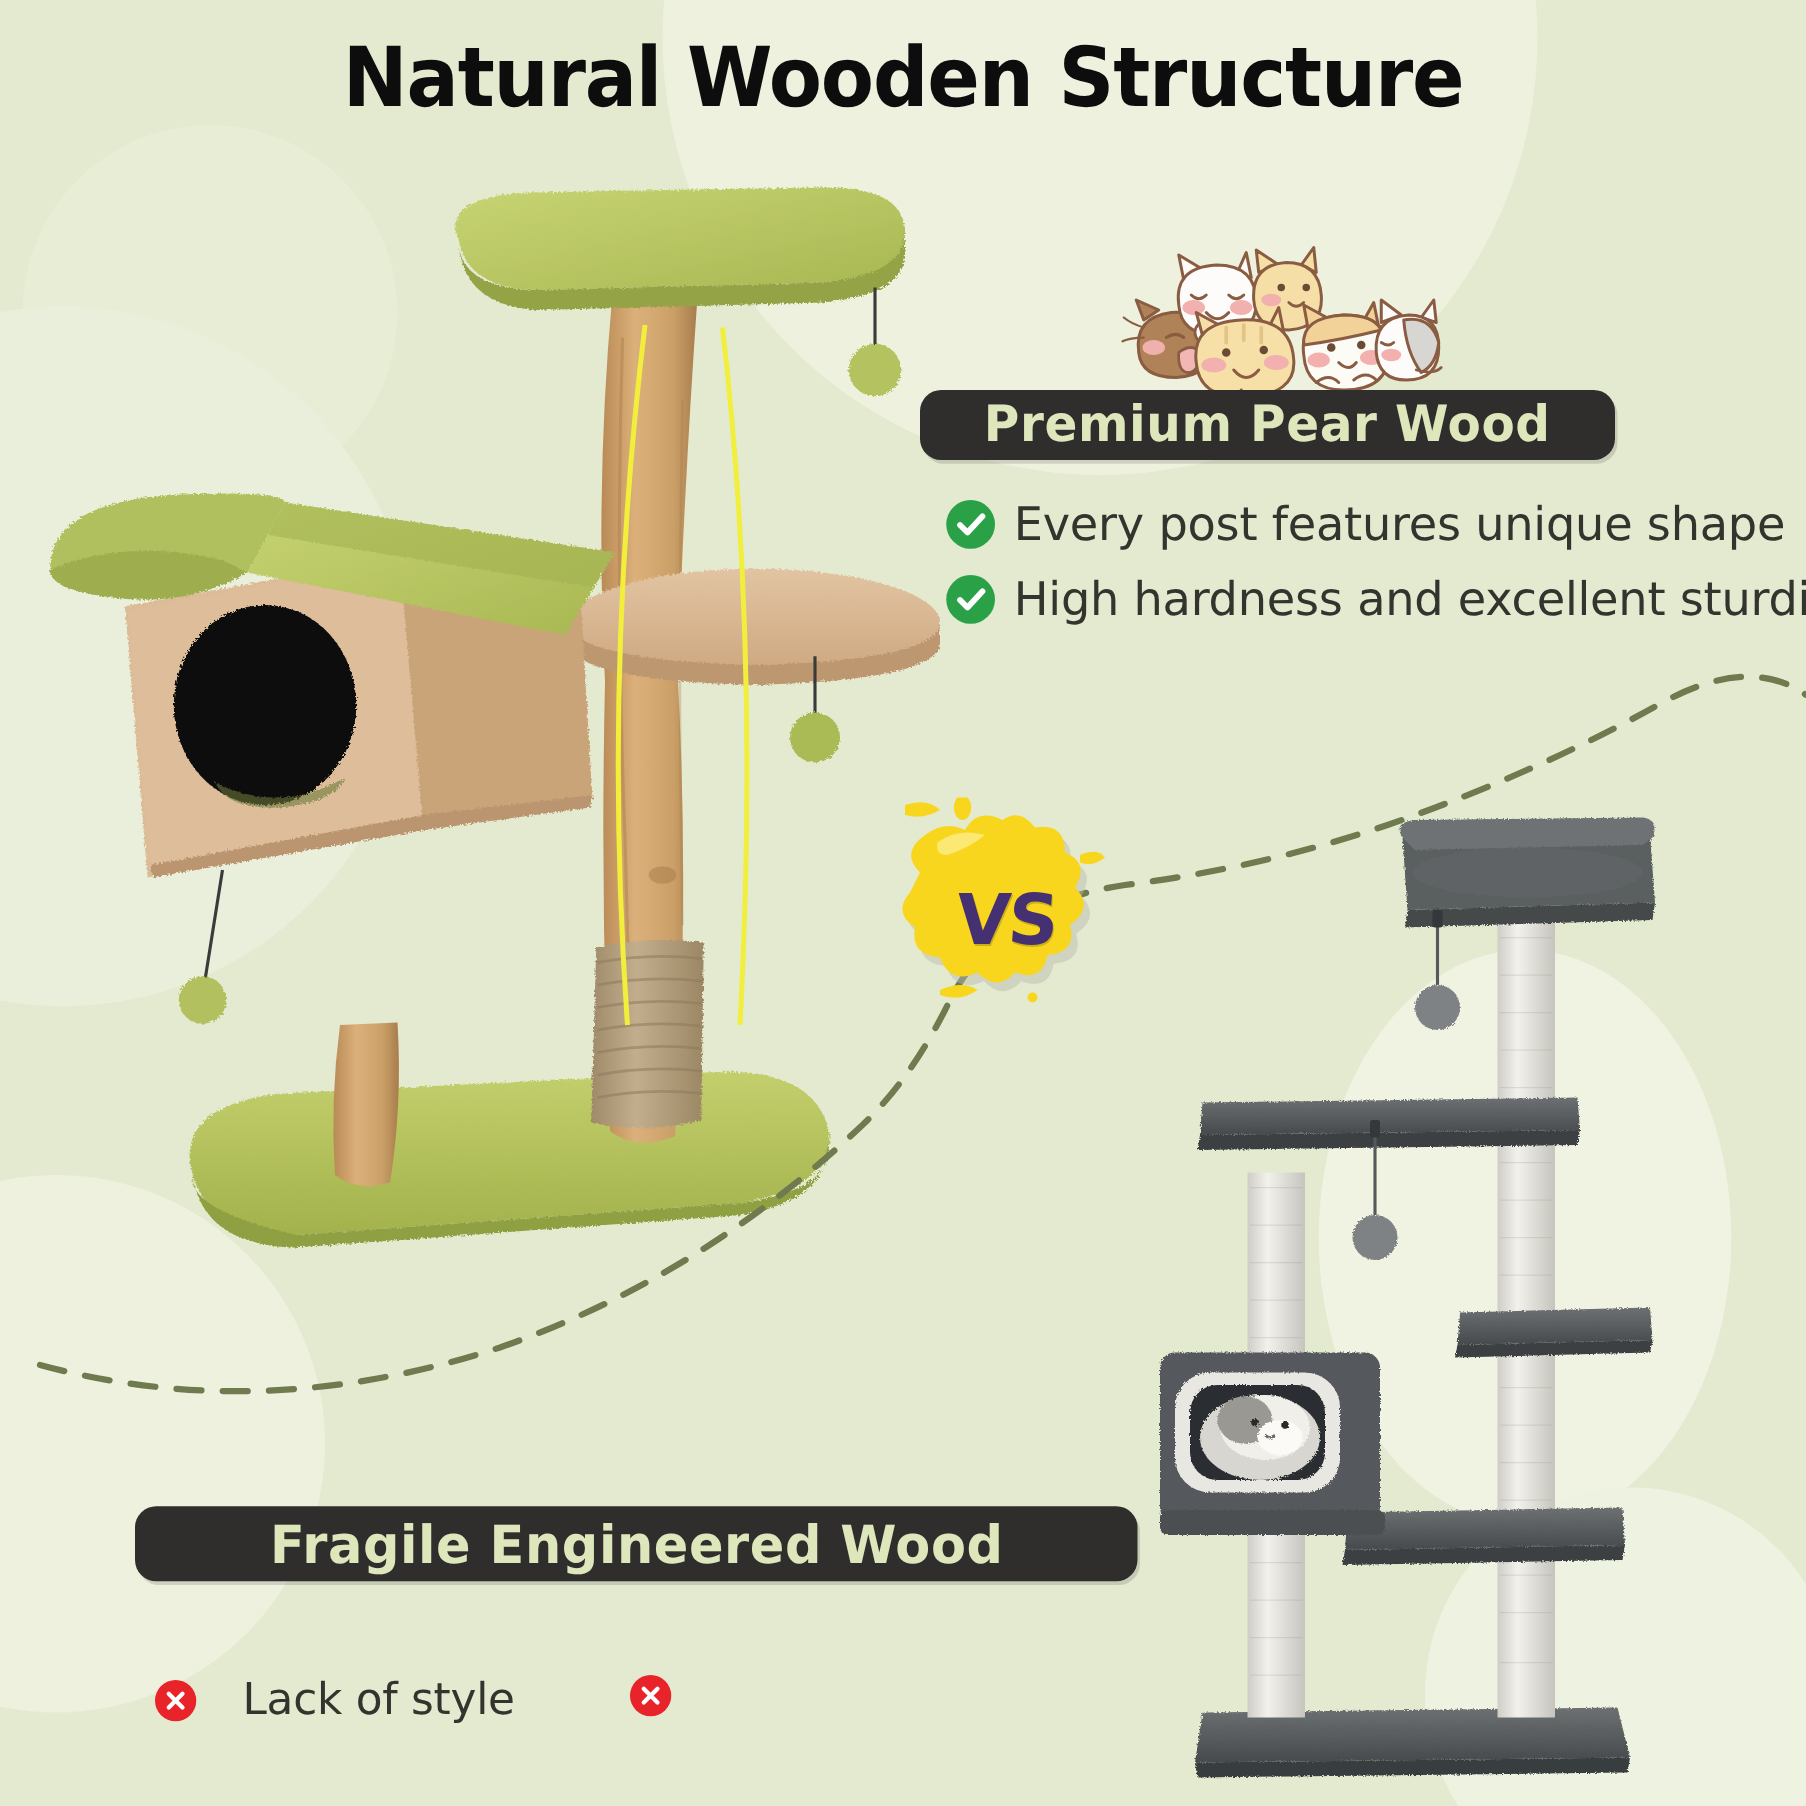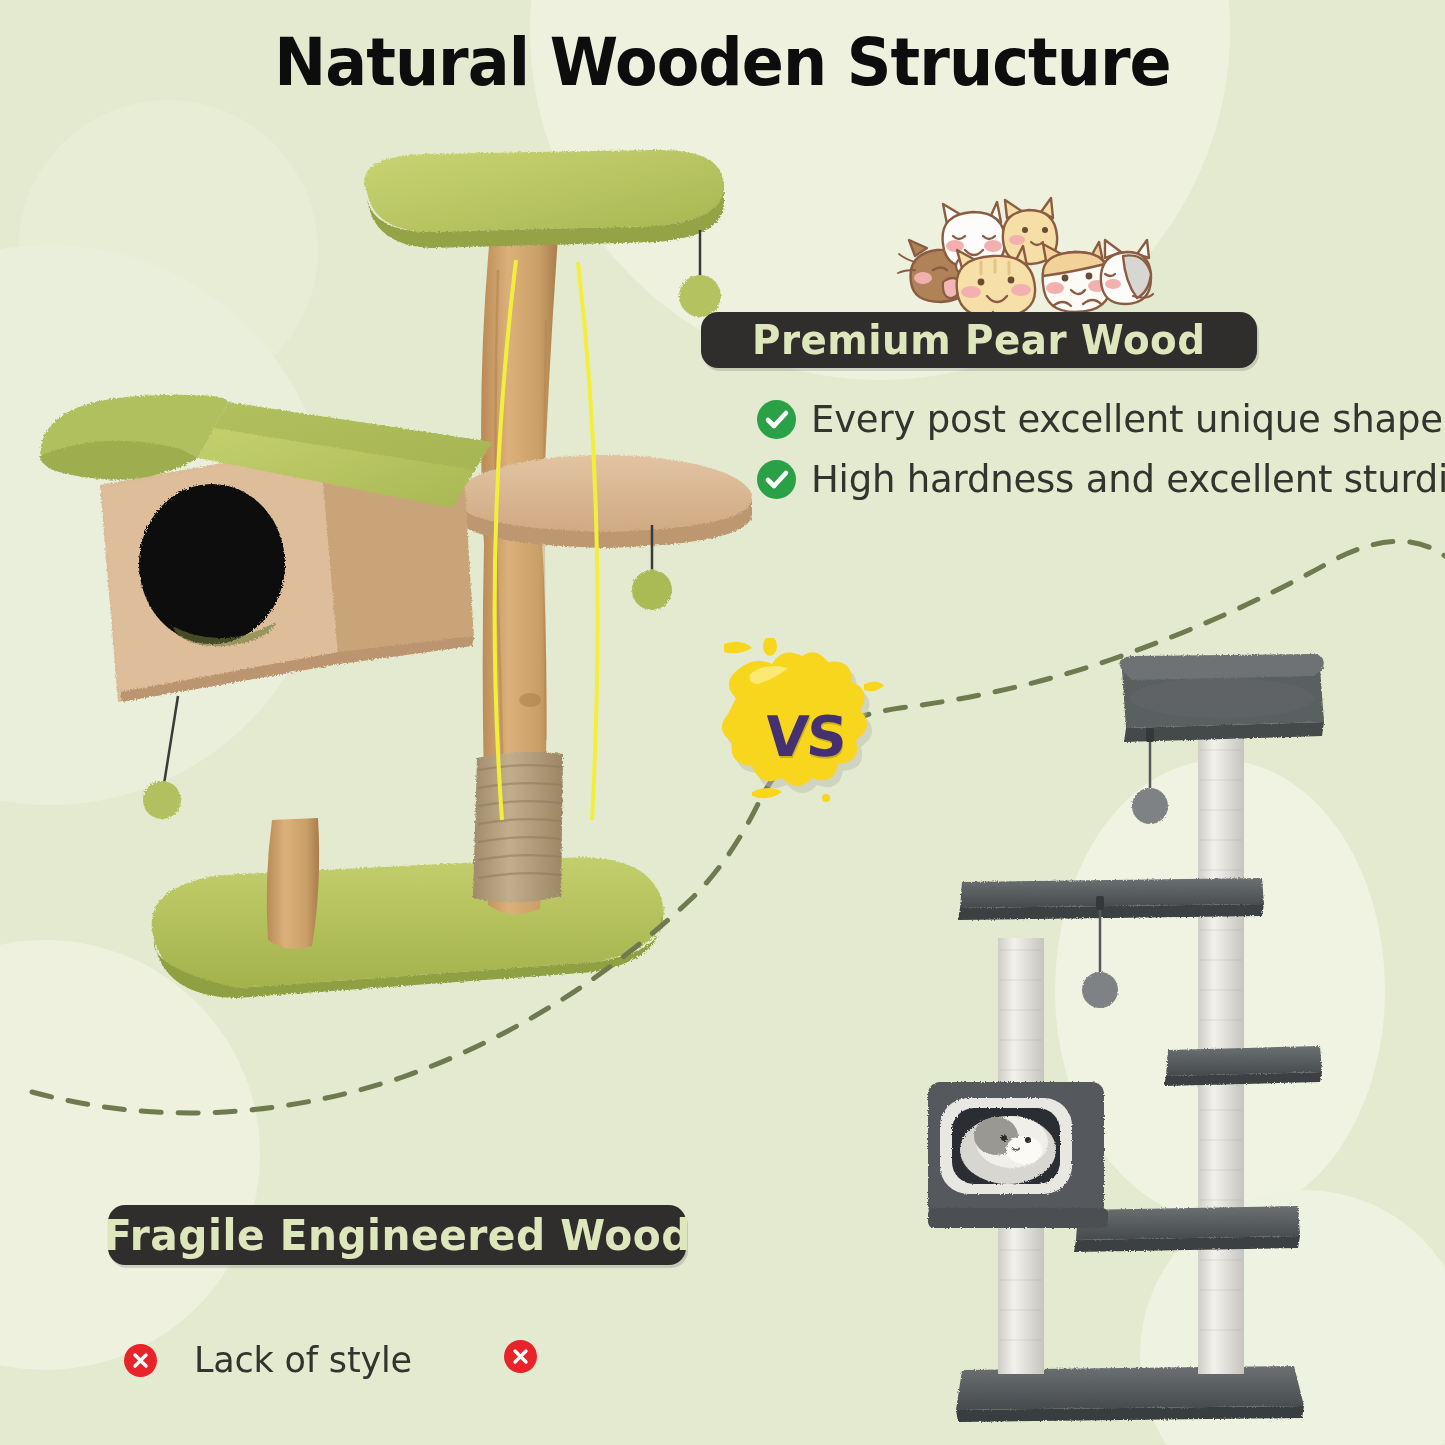--- a/index.html
+++ b/index.html
@@ -30,23 +30,23 @@
   
   .badge{
     position:absolute;background:#2f2e2c;border-radius:17px;
     display:flex;align-items:center;justify-content:center;
     box-shadow:2px 3px 0 rgba(0,0,0,.13);
   }
   .badge span{
     font-family:"DejaVu Sans", sans-serif;font-weight:700;
     color:#dee6bb;letter-spacing:.5px;white-space:nowrap;
   }
-  #badge-premium{left:701px;top:312px;width:556px;height:56px;}
+  #badge-premium{left:736px;top:312px;width:556px;height:56px;}
   #badge-premium span{font-size:40px;transform:scaleX(.97);}
-  #badge-fragile{left:108px;top:1205px;width:578px;height:60px;justify-content:center;}
+  #badge-fragile{left:108px;top:1205px;width:802px;height:60px;justify-content:center;}
   #badge-fragile span{font-size:42px;transform:scaleX(.97);}
 
   
   .bullet{position:absolute;display:flex;align-items:center;gap:15px;}
   .bullet .txt{
     font-family:"DejaVu Sans", sans-serif;font-weight:400;
     font-size:37px;color:#34342f;white-space:nowrap;letter-spacing:-.2px;
   }
   #bullet-pro-1{left:757px;top:398px;}
   #bullet-pro-2{left:757px;top:458px;}
@@ -393,21 +393,21 @@
   <div class="badge" id="badge-premium">
     <span>Premium Pear Wood</span>
   </div>
 
   <div class="bullet" id="bullet-pro-1">
     <span class="ico ico-ok">
       <svg width="39" height="39" viewBox="0 0 39 39">
         <path d="M11 20 L17 26 L29 13" stroke="#ffffff" stroke-width="4.6" fill="none" stroke-linecap="round" stroke-linejoin="round"></path>
       </svg>
     </span>
-    <span class="txt">Every post excellent unique shape</span>
+    <span class="txt">Every post features unique shape</span>
   </div>
 
   <div class="bullet" id="bullet-pro-2">
     <span class="ico ico-ok">
       <svg width="39" height="39" viewBox="0 0 39 39">
         <path d="M11 20 L17 26 L29 13" stroke="#ffffff" stroke-width="4.6" fill="none" stroke-linecap="round" stroke-linejoin="round"></path>
       </svg>
     </span>
     <span class="txt">High hardness and excellent sturdiness</span>
   </div>

